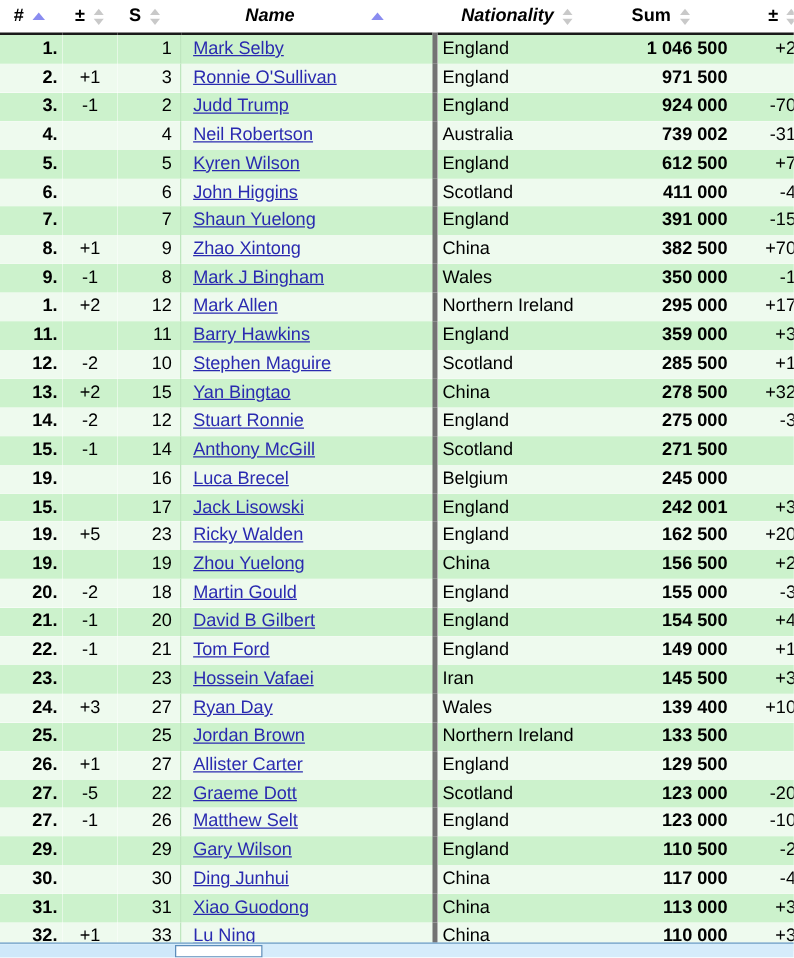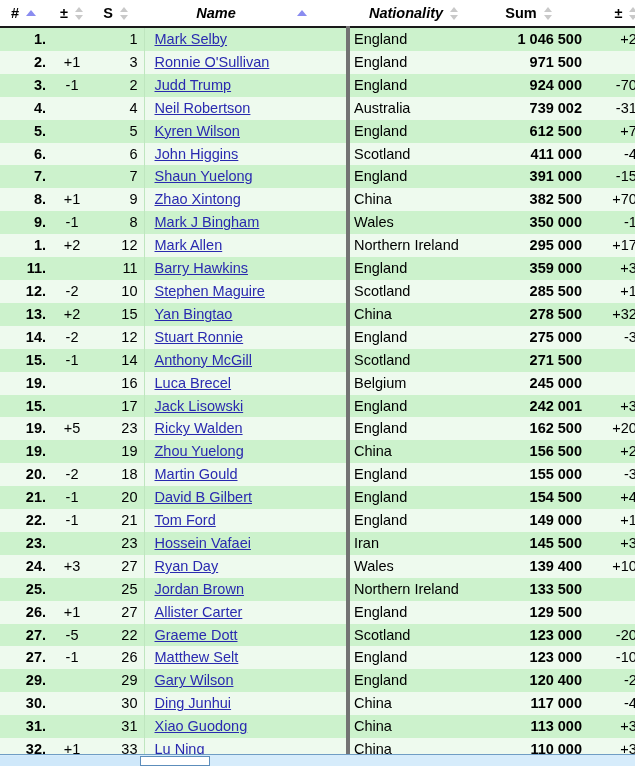--- a/index.html
+++ b/index.html
@@ -453,21 +453,21 @@
           <td class="c-nat">England</td>
           <td class="c-sum">123 000</td>
           <td class="c-pm">-10 000</td>
         </tr>
         <tr class="odd">
           <td class="c-rank">29.</td>
           <td class="c-delta"></td>
           <td class="c-seed">29</td>
           <td class="c-name"><a class="player" href="#">Gary Wilson</a></td>
           <td class="c-nat">England</td>
-          <td class="c-sum">120 400</td>
+          <td class="c-sum">110 500</td>
           <td class="c-pm">-2 000</td>
         </tr>
         <tr class="even">
           <td class="c-rank">30.</td>
           <td class="c-delta"></td>
           <td class="c-seed">30</td>
           <td class="c-name"><a class="player" href="#">Ding Junhui</a></td>
           <td class="c-nat">China</td>
           <td class="c-sum">117 000</td>
           <td class="c-pm">-4 000</td>

